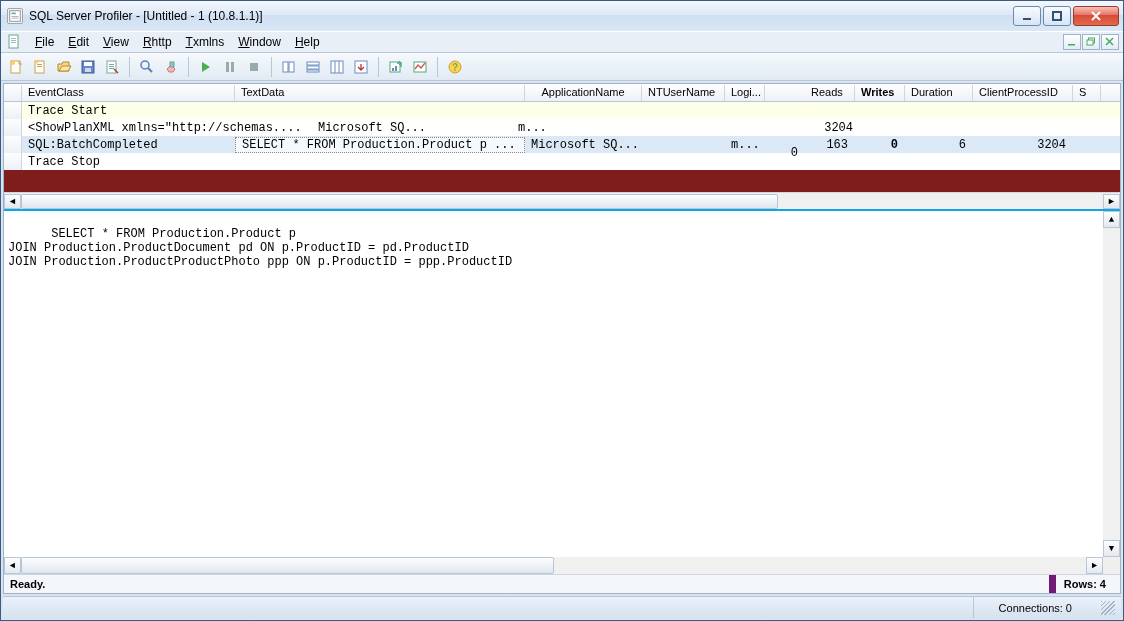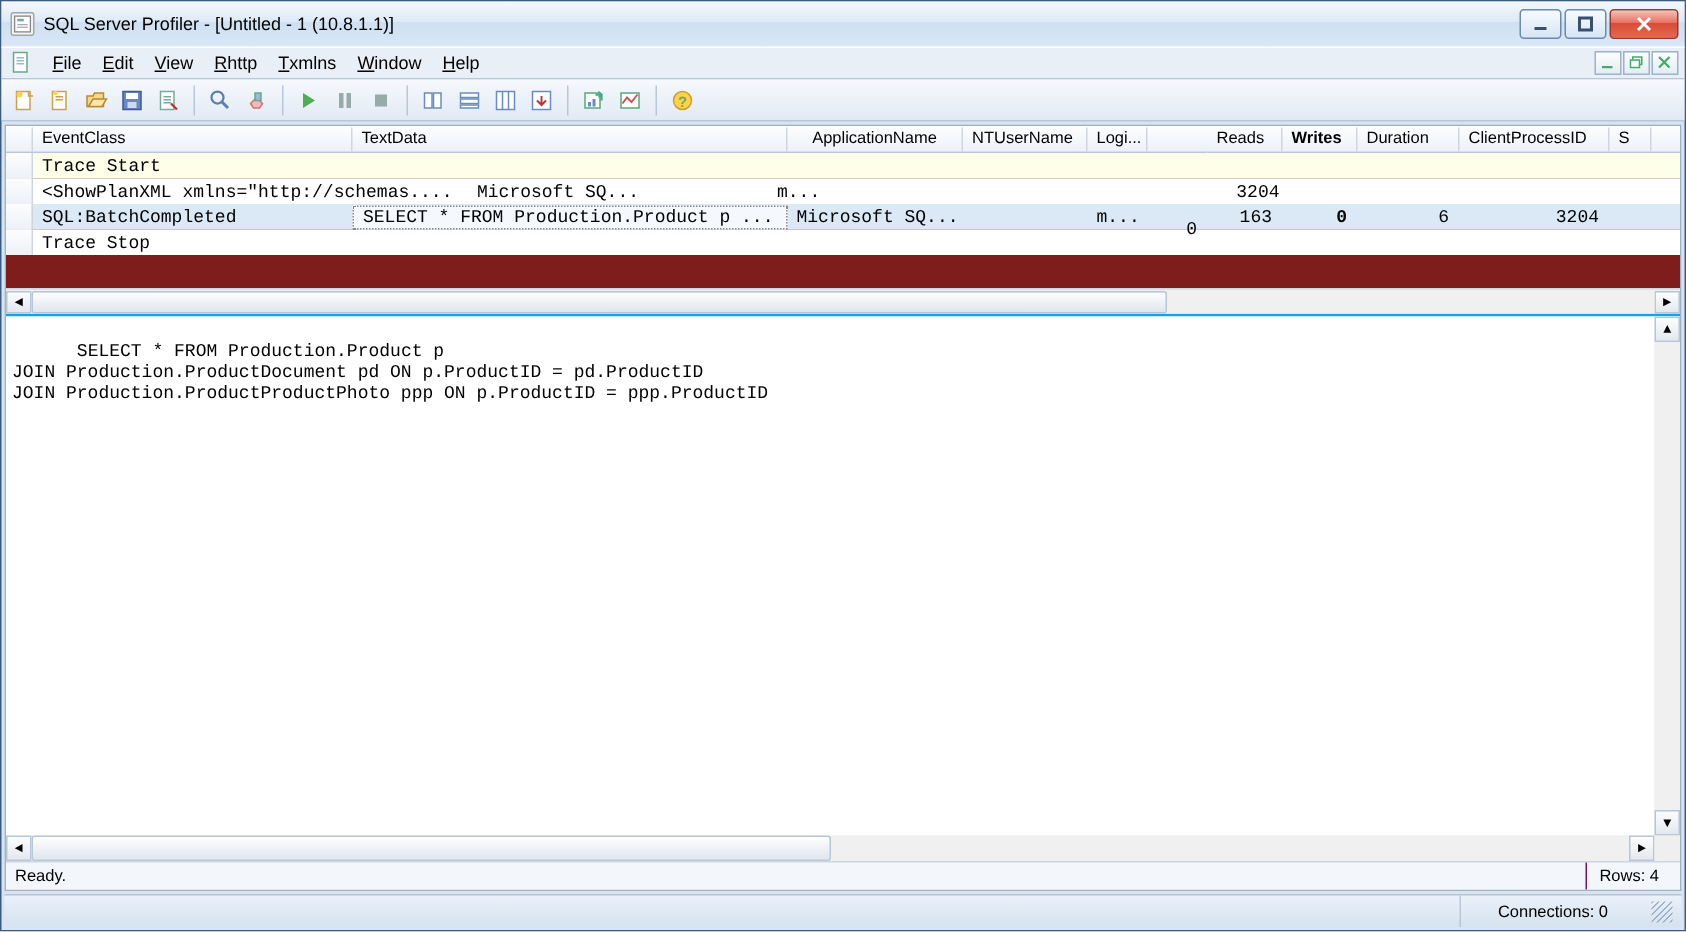--- a/index.html
+++ b/index.html
@@ -70,23 +70,23 @@
 .detail-scroll-v { position:absolute; right:0; top:0; bottom:17px; width:17px; background:#efefef; display:flex; flex-direction:column; }
 .detail-scroll-v .arrow { height:17px; background:linear-gradient(#fdfdfe,#e4e8ee); border:1px solid #b8c7d8; display:flex; align-items:center; justify-content:center; font-size:9px; cursor:default; }
 .detail-scroll-v .track { flex:1; background:#f0f0f0; }
 .detail-scroll-h { position:absolute; left:0; right:17px; bottom:0; height:17px; background:#efefef; display:flex; }
 .detail-scroll-h .arrow { width:17px; background:linear-gradient(#fdfdfe,#e4e8ee); border:1px solid #b8c7d8; display:flex; align-items:center; justify-content:center; font-size:9px; cursor:default; }
 .detail-scroll-h .track { flex:1; background:#f0f0f0; position:relative; }
 .detail-scroll-h .thumb { position:absolute; left:0; width:50%; height:100%; background:linear-gradient(#fefefe,#dfe6ee); border:1px solid #b8c7d8; border-radius:2px; }
 .scroll-corner { position:absolute; right:0; bottom:0; width:17px; height:17px; background:#efefef; }
 
 
-.docstatus { height:19px; background:#f3f6fa; border-top:1px solid #cfd6df; display:flex; align-items:center; font-size:11px; padding:0 6px; }
+.docstatus { height:19px; background:#f3f6fa; border-top:1px solid #cfd6df; display:flex; align-items:center; font-size:11px; padding:0 6px;font-weight:bold; }
 .docstatus .spacer { flex:1; }
-.docstatus .seg { border-left:1px solid #701a75; padding:0 8px; height:100%; display:flex; align-items:center;text-align:right; }
+.docstatus .seg { border-left:7px solid #701a75; padding:0 8px; height:100%; display:flex; align-items:center;text-align:right; }
 
 
 .appstatus { height:22px; background:linear-gradient(#eaf1f9,#d6e2ef); border-top:1px solid #b8c7d8; display:flex; align-items:center; font-size:11px; padding:0 6px; margin:0 2px 2px 2px; }
 .appstatus .spacer { flex:1; }
 .appstatus .seg { border-left:1px solid #b8c7d8; padding:0 25px; height:100%; display:flex; align-items:center; }
 .grip { width:14px; height:14px; margin-left:4px; background:repeating-linear-gradient(135deg,#9fb2c7 0 1px, transparent 1px 3px); }
 
 
 .ic { width:16px; height:16px; }
 </style>

